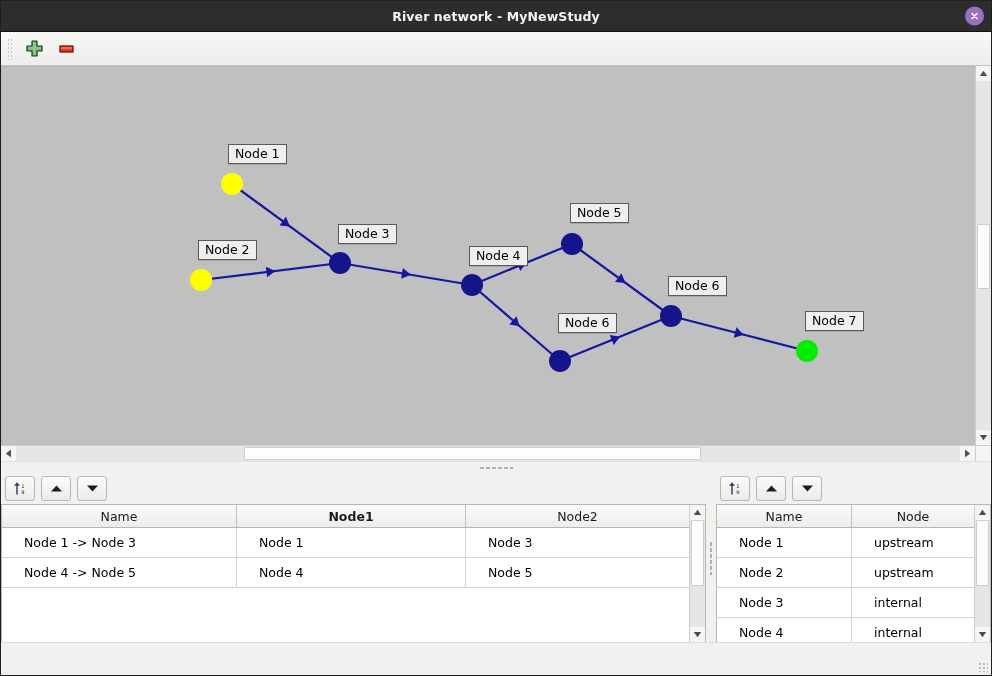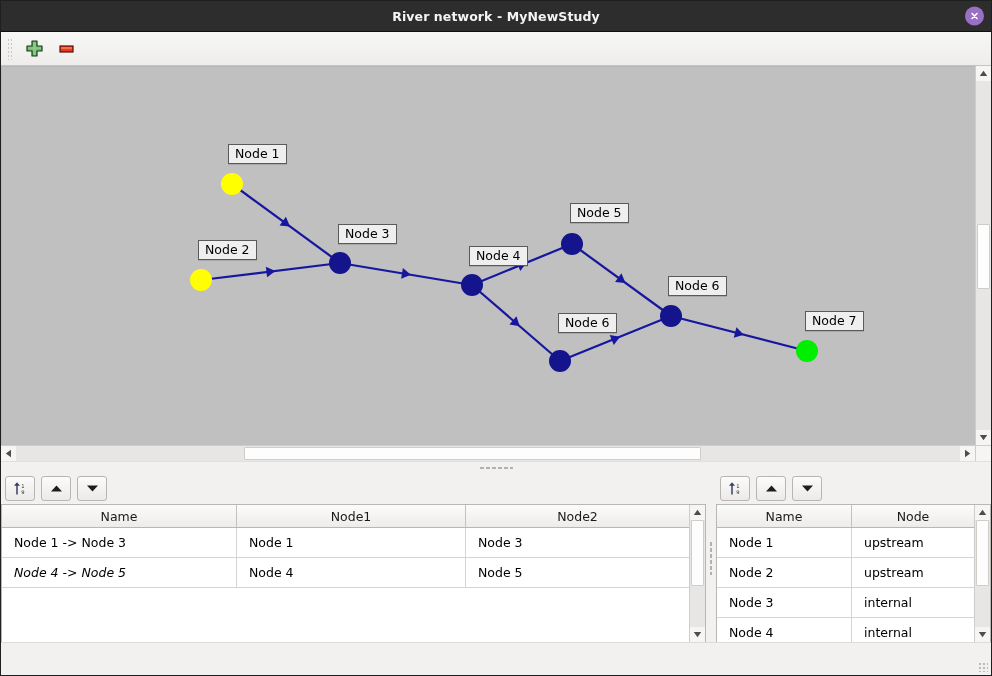--- a/index.html
+++ b/index.html
@@ -288,21 +288,21 @@
     font-size: 12.5px;
     color: #1a1a1a;
     text-align: center;
     padding: 0;
   }
   table.grid th:last-child { border-right: none; }
   table.grid td {
     height: 29px;
     border-right: 1px solid #d6d4d1;
     border-bottom: 1px solid #d6d4d1;
-    padding: 0 12px;
+    padding: 0 22px;
     font-size: 12.5px;
     color: #000000;
     background: #ffffff;
     white-space: nowrap;
     overflow: hidden;
   }
   table.grid td:last-child { border-right: none; }
 
   .statusbar {
     height: 32px;
@@ -463,32 +463,32 @@
               </svg>
           </span>
         </div>
       </div>
       <div class="table-wrap">
         <div class="table-body-col">
           <table class="grid" id="branch-grid">
               <thead>
                 <tr>
                   <th style="width: 234px;">Name</th>
-                  <th style="width: 228px;">Node1</th>
+                  <th style="width: 228px; font-weight: bold;">Node1</th>
                   <th>Node2</th>
                 </tr>
               </thead>
               <tbody>
                 <tr>
                   <td style="width: 234px;">Node 1 -&gt; Node 3</td>
                   <td style="width: 228px;">Node 1</td>
                   <td>Node 3</td>
                 </tr>
                 <tr>
-                  <td style="width: 234px; font-style: italic;">Node 4 -&gt; Node 5</td>
+                  <td style="width: 234px;">Node 4 -&gt; Node 5</td>
                   <td style="width: 228px;">Node 4</td>
                   <td>Node 5</td>
                 </tr>
               </tbody>
             </table>
         </div>
         <div class="vscroll">
           <div class="sb-arrow">
             <svg width="9" height="7" viewBox="0 0 9 7">
                 <path d="M4.5 0.8 L8.2 6 L0.8 6 Z" fill="#4f4c49"></path>

